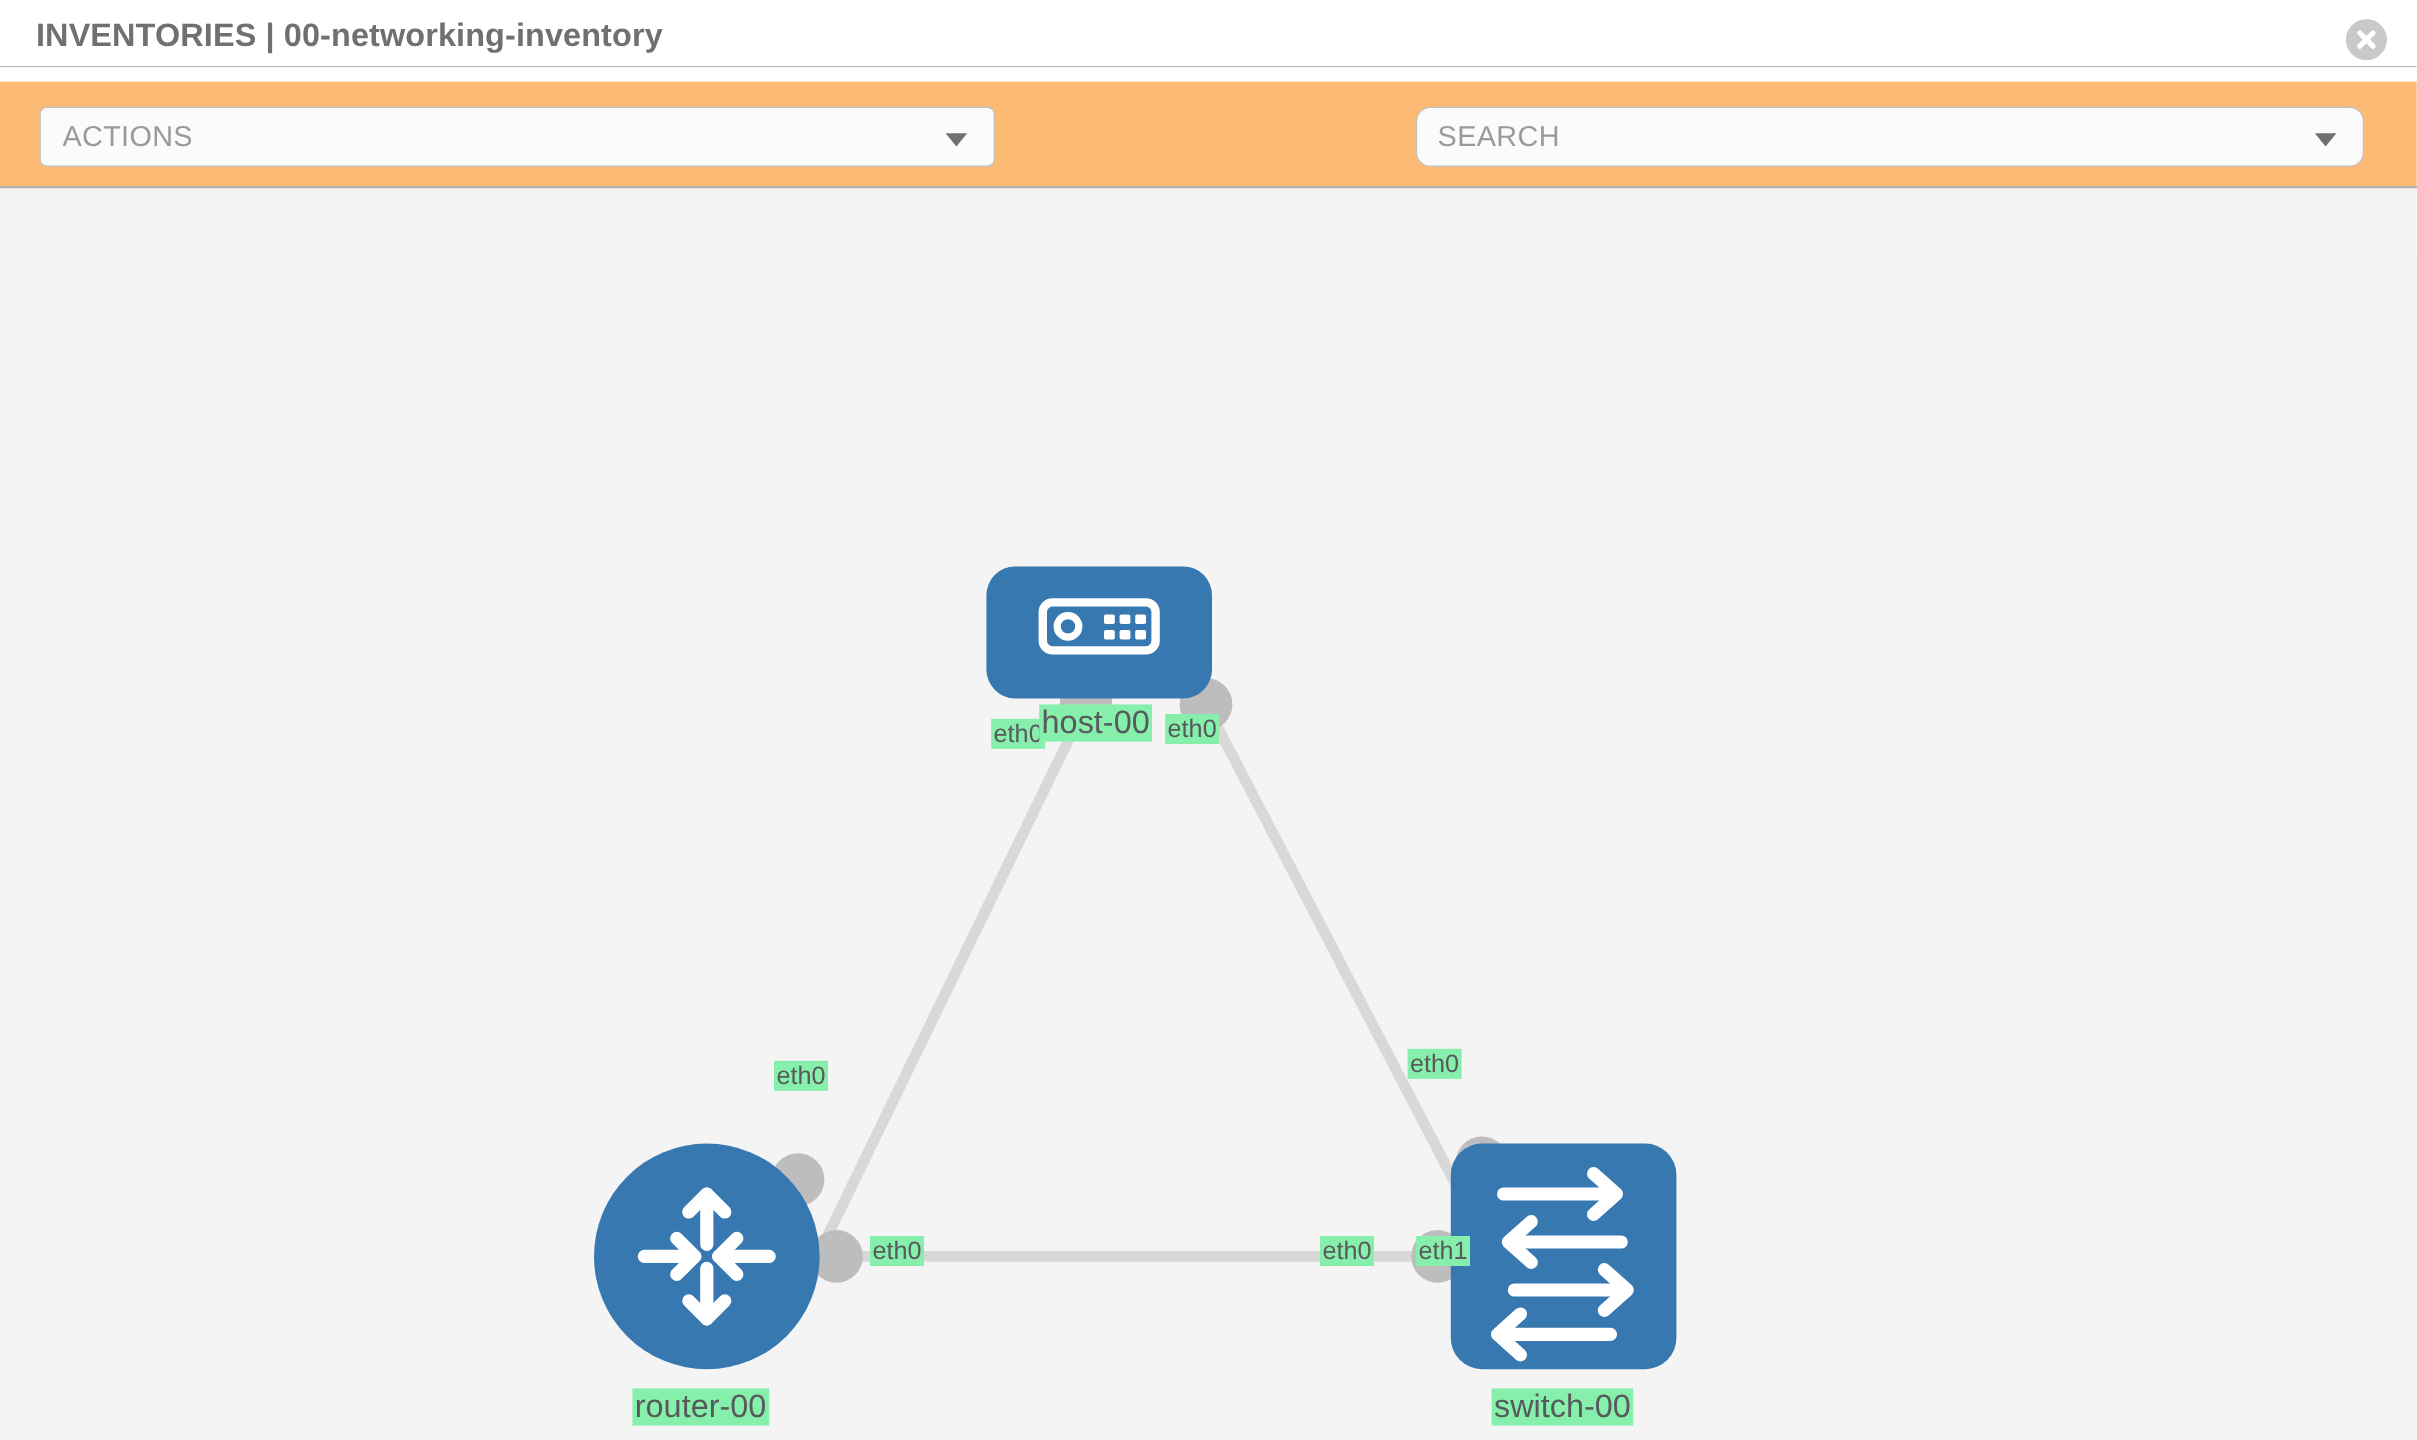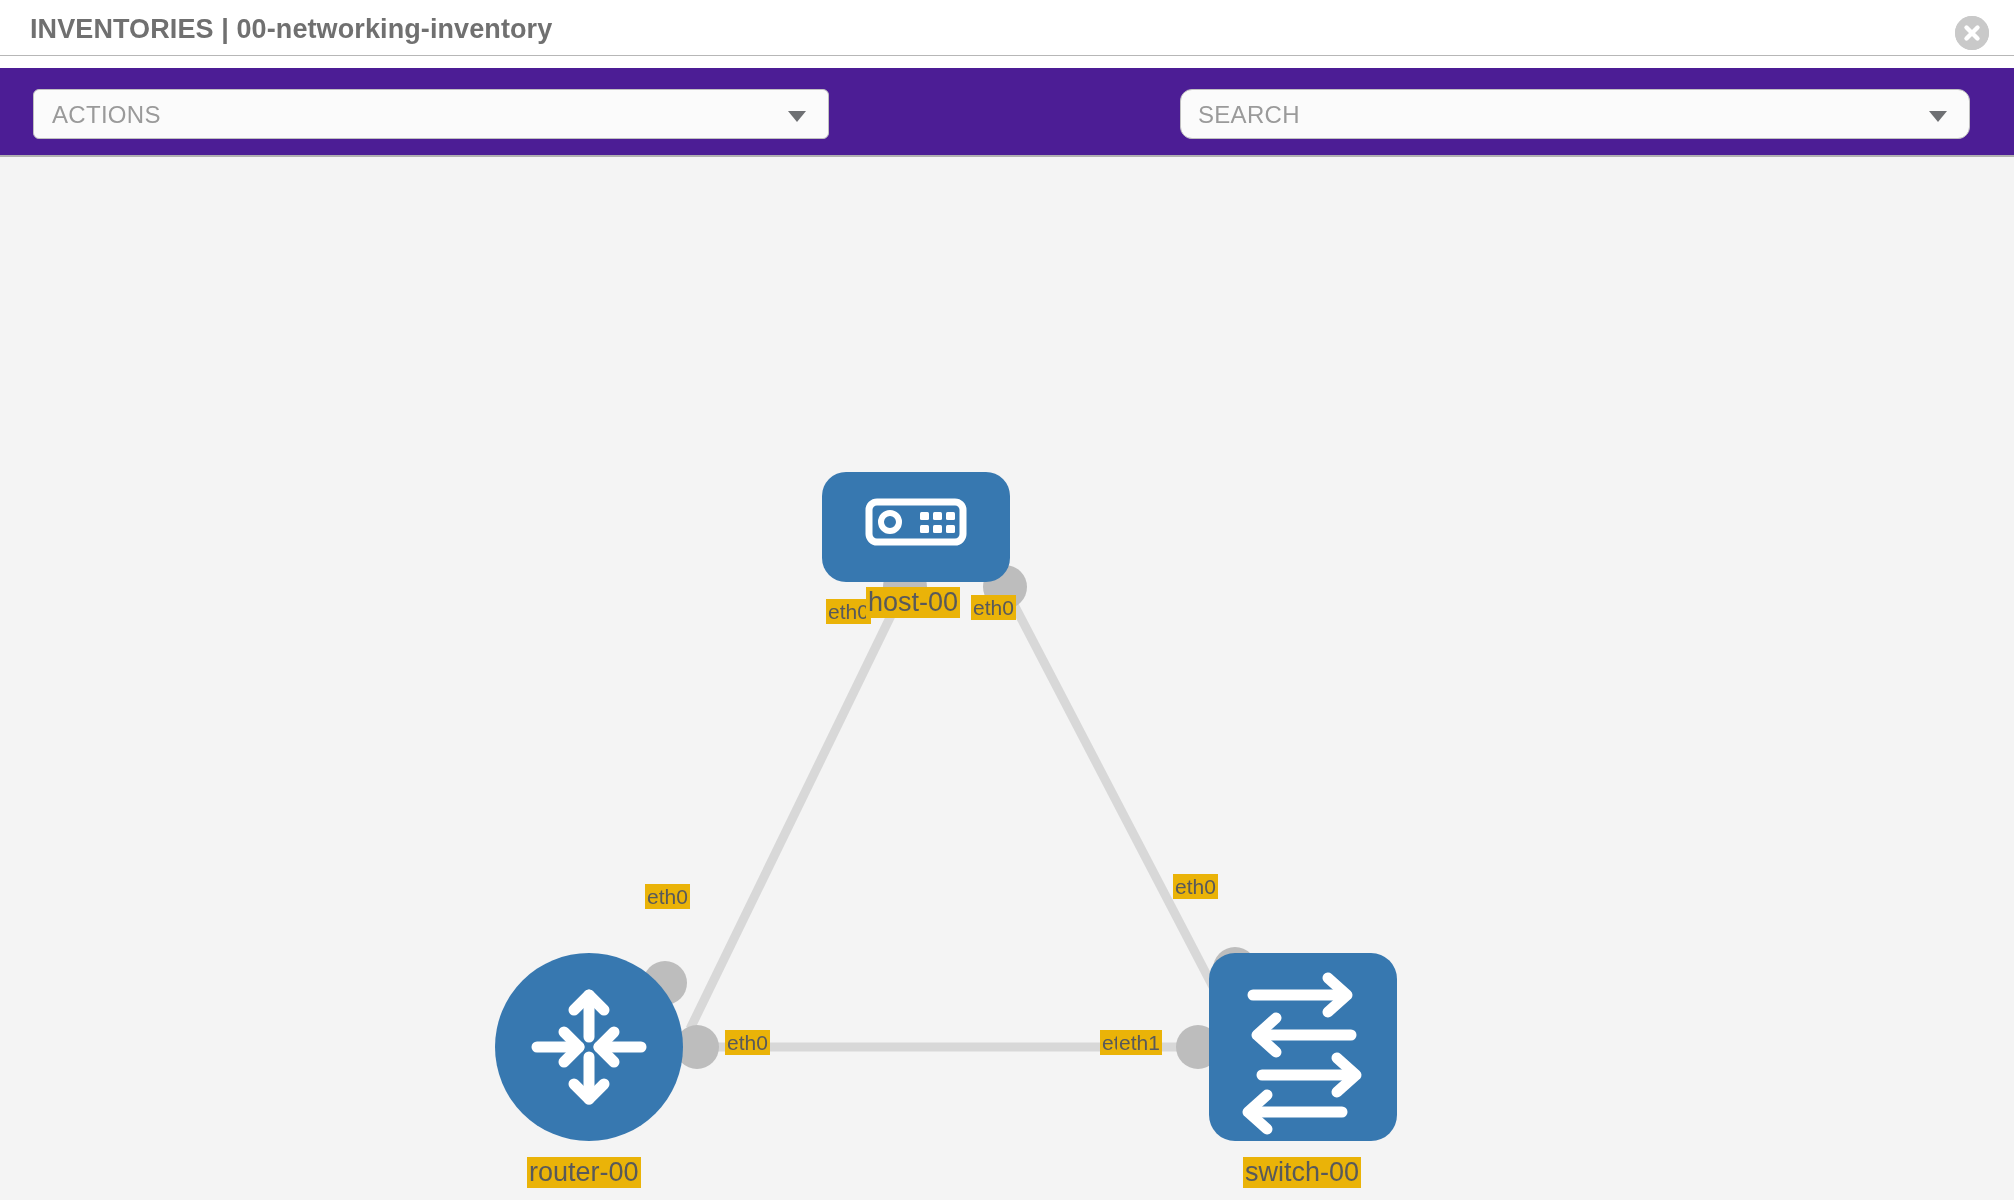--- a/index.html
+++ b/index.html
@@ -52,21 +52,21 @@
     cursor: pointer;
   }
   .close-btn svg { display: block; }
 
   
   .toolbar {
     position: absolute;
     left: 0; top: 68px;
     width: 2014px;
     height: 89px;
-    background: #4c1d95;
+    background: #fdba74;
     border-bottom: 2px solid #b0b0b0;
     box-sizing: border-box;
   }
   .actions-select {
     position: absolute;
     left: 33px;
     top: 21px;
     width: 796px;
     height: 50px;
     background: #fbfbfb;
@@ -134,21 +134,21 @@
     overflow: hidden;
   }
   .canvas svg.topology {
     position: absolute;
     left: 0; top: 0;
   }
 
   
   .nlabel {
     position: absolute;
-    background: #eab308;
+    background: #86efac;
     color: #58595b;
     white-space: nowrap;
     line-height: 1.0;
   }
   .nlabel.node-name {
     font-size: 27px;
     padding: 2px 2px;
   }
   .nlabel.iface {
     font-size: 21px;
@@ -275,21 +275,21 @@
     </svg>
 
     <div>
 
       <div class="nlabel iface" style="left:826px; top:442px;">eth0</div>
       <div class="nlabel iface" style="left:971px; top:438px;">eth0</div>
       <div class="nlabel iface" style="left:645px; top:727px;">eth0</div>
       <div class="nlabel iface" style="left:1173px; top:717px;">eth0</div>
       <div class="nlabel iface" style="left:725px; top:873px;">eth0</div>
       <div class="nlabel iface" style="left:1100px; top:873px;">eth0</div>
-      <div class="nlabel iface" style="left:1117px; top:873px;">eth1</div>
+      <div class="nlabel iface" style="left:1180px; top:873px;">eth1</div>
 
       <div class="nlabel node-name" style="left:866px; top:430px;">host-00</div>
       <div class="nlabel node-name" style="left:527px; top:1000px;">router-00</div>
       <div class="nlabel node-name" style="left:1243px; top:1000px;">switch-00</div>
     </div>
 
   </div>
 </div>
 
 </body></html>

